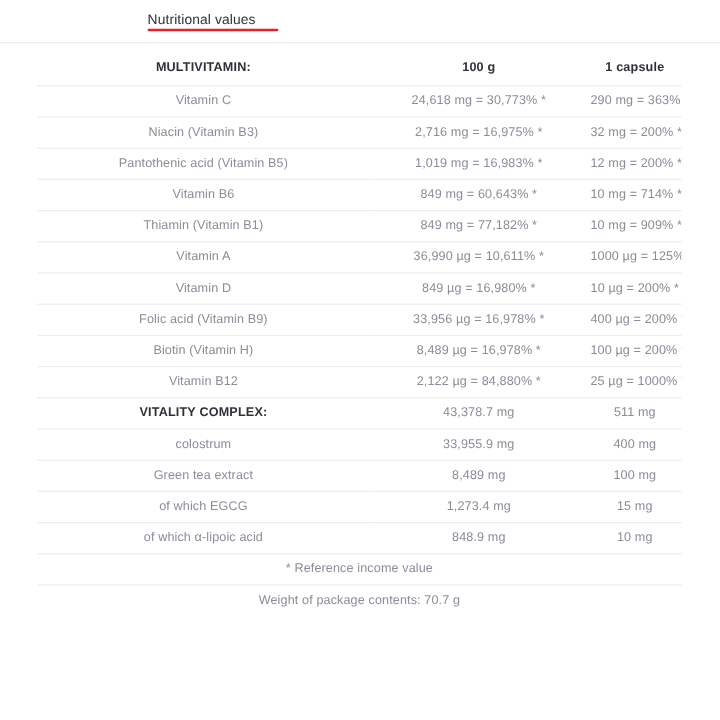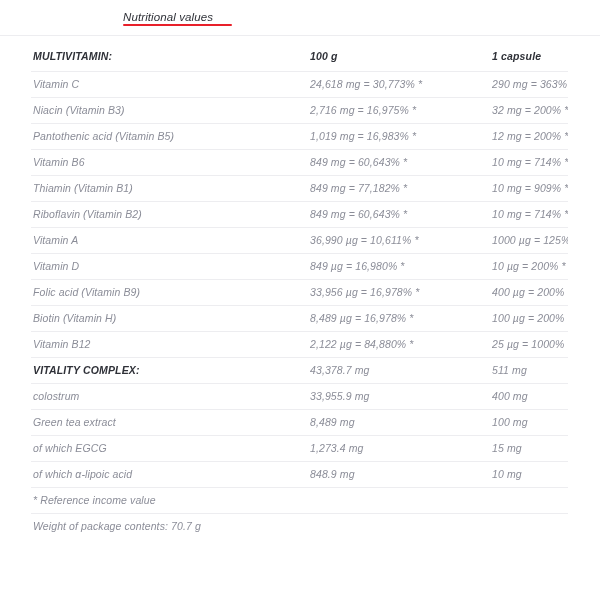--- a/index.html
+++ b/index.html
@@ -14,21 +14,20 @@
     -webkit-font-smoothing: antialiased;
     overflow: hidden;
   }
 
   .panel {
     width: 600px;
     height: 600px;
     box-sizing: border-box;
     background: #ffffff;
     position: relative;
-    font-style: italic;
   }
 
   
   .tabbar {
     height: 36px;
     border-bottom: 1px solid #ededf0;
     position: relative;
     display: flex;
     align-items: flex-start;
     padding-left: 123px;
@@ -63,21 +62,21 @@
     border-collapse: collapse;
     table-layout: fixed;
     margin-top: 12px;
   }
   table.nutri col.c-name  { width: 277px; }
   table.nutri col.c-hund  { width: 182px; }
   table.nutri col.c-caps  { width: 78px; }
 
   table.nutri th,
   table.nutri td {
-    text-align: left;
+    text-align: center;
     vertical-align: middle;
     font-size: 10.5px;
     line-height: 13px;
     padding: 6px 2px 6px 2px;
     height: 12px;
     border-bottom: 1px solid #ededf0;
     white-space: nowrap;
     overflow: hidden;
     margin-top: 16px;
   }
@@ -160,25 +159,20 @@
             <td>Vitamin B6</td>
             <td class="val">849 mg = 60,643% *</td>
             <td class="val">10 mg = 714% *</td>
           </tr>
           <tr>
             <td>Thiamin (Vitamin B1)</td>
             <td class="val">849 mg = 77,182% *</td>
             <td class="val">10 mg = 909% *</td>
           </tr>
           <tr>
-            <td>Riboflavin (Vitamin B2)</td>
-            <td class="val">849 mg = 60,643% *</td>
-            <td class="val">10 mg = 714% *</td>
-          </tr>
-          <tr>
             <td>Vitamin A</td>
             <td class="val">36,990 µg = 10,611% *</td>
             <td class="val">1000 µg = 125% *</td>
           </tr>
           <tr>
             <td>Vitamin D</td>
             <td class="val">849 µg = 16,980% *</td>
             <td class="val">10 µg = 200% *</td>
           </tr>
           <tr>

